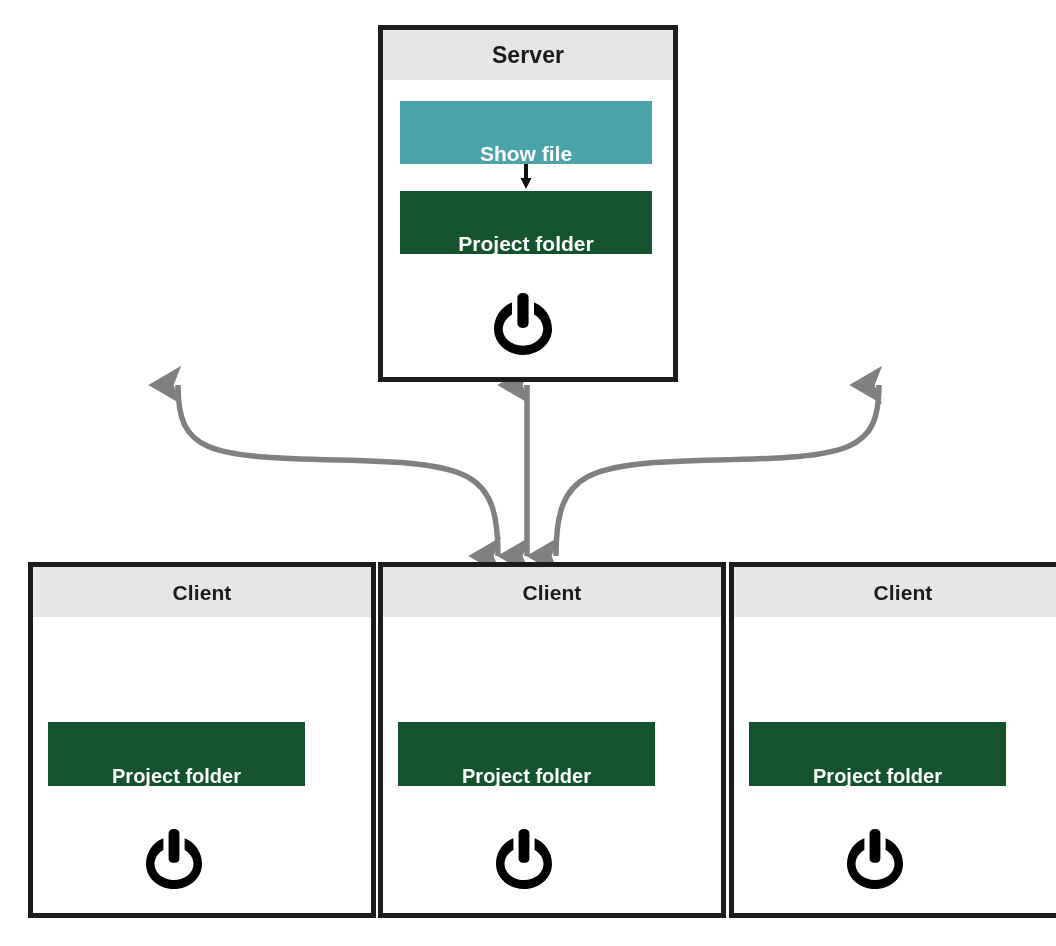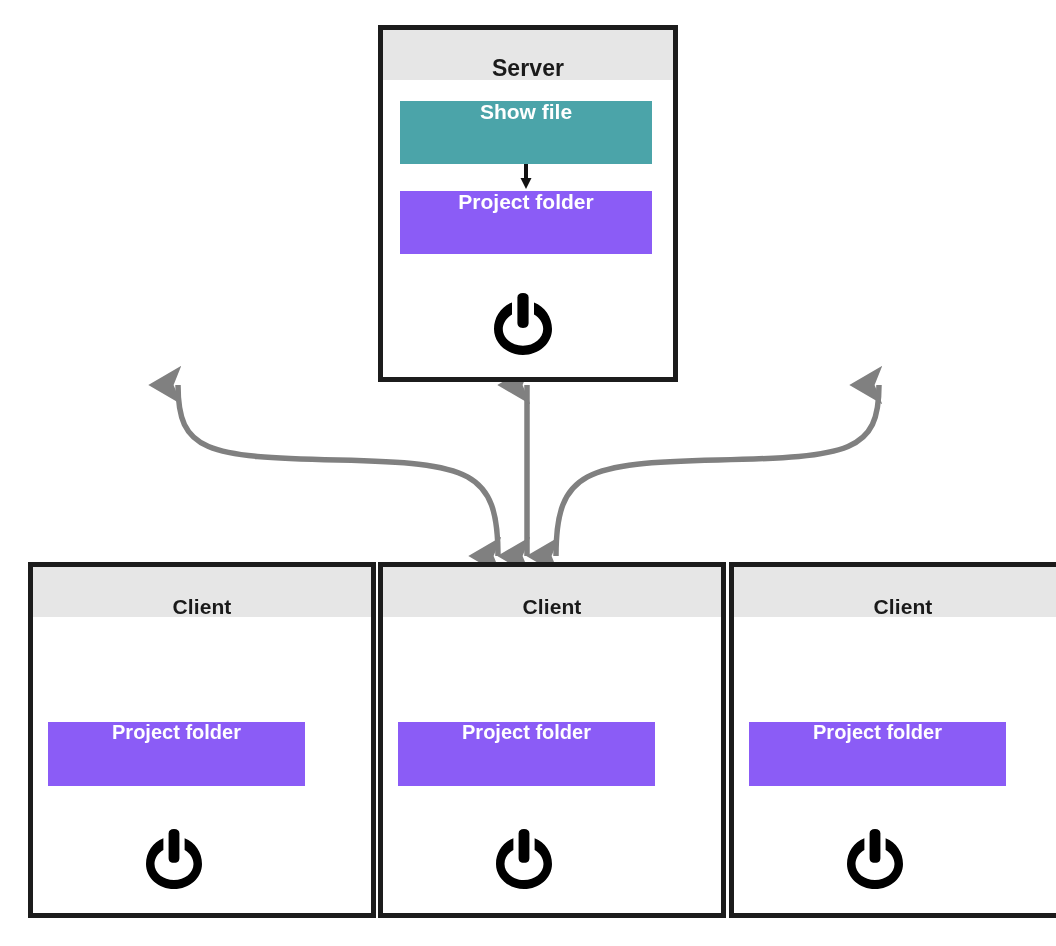--- a/index.html
+++ b/index.html
@@ -26,21 +26,21 @@
     background: #ffffff;
     border: 5px solid #1c1c1c;
   }
   .machine-header {
     position: absolute;
     left: 0;
     right: 0;
     top: 0;
     background: #e6e6e6;
     display: flex;
-    align-items: flex-end;
+    align-items: center;
     justify-content: center;
   }
   .machine-header-label {
     font-weight: bold;
     color: #1a1a1a;
     letter-spacing: 0.1px;
     line-height: 1;
   }
 
   #server {
@@ -61,28 +61,28 @@
   .client .machine-header-label { font-size: 21px; }
   #client-1 { left: 28px; }
   #client-2 { left: 378px; }
   #client-3 { left: 729px; }
 
   
   .bar {
     position: absolute;
     box-sizing: border-box;
     display: flex;
-    align-items: flex-start;
+    align-items: flex-end;
     justify-content: center;
     color: #ffffff;
     font-weight: bold;
     line-height: 1;
   }
   .bar-teal { background: #4ba4a9; }
-  .bar-orange { background: #8b5cf6; }
+  .bar-orange { background: #14532d; }
 
   #server-showfile {
     left: 17px;
     top: 71px;
     width: 252px;
     height: 63px;
     font-size: 21px;
   }
   #server-projectfolder {
     left: 17px;

